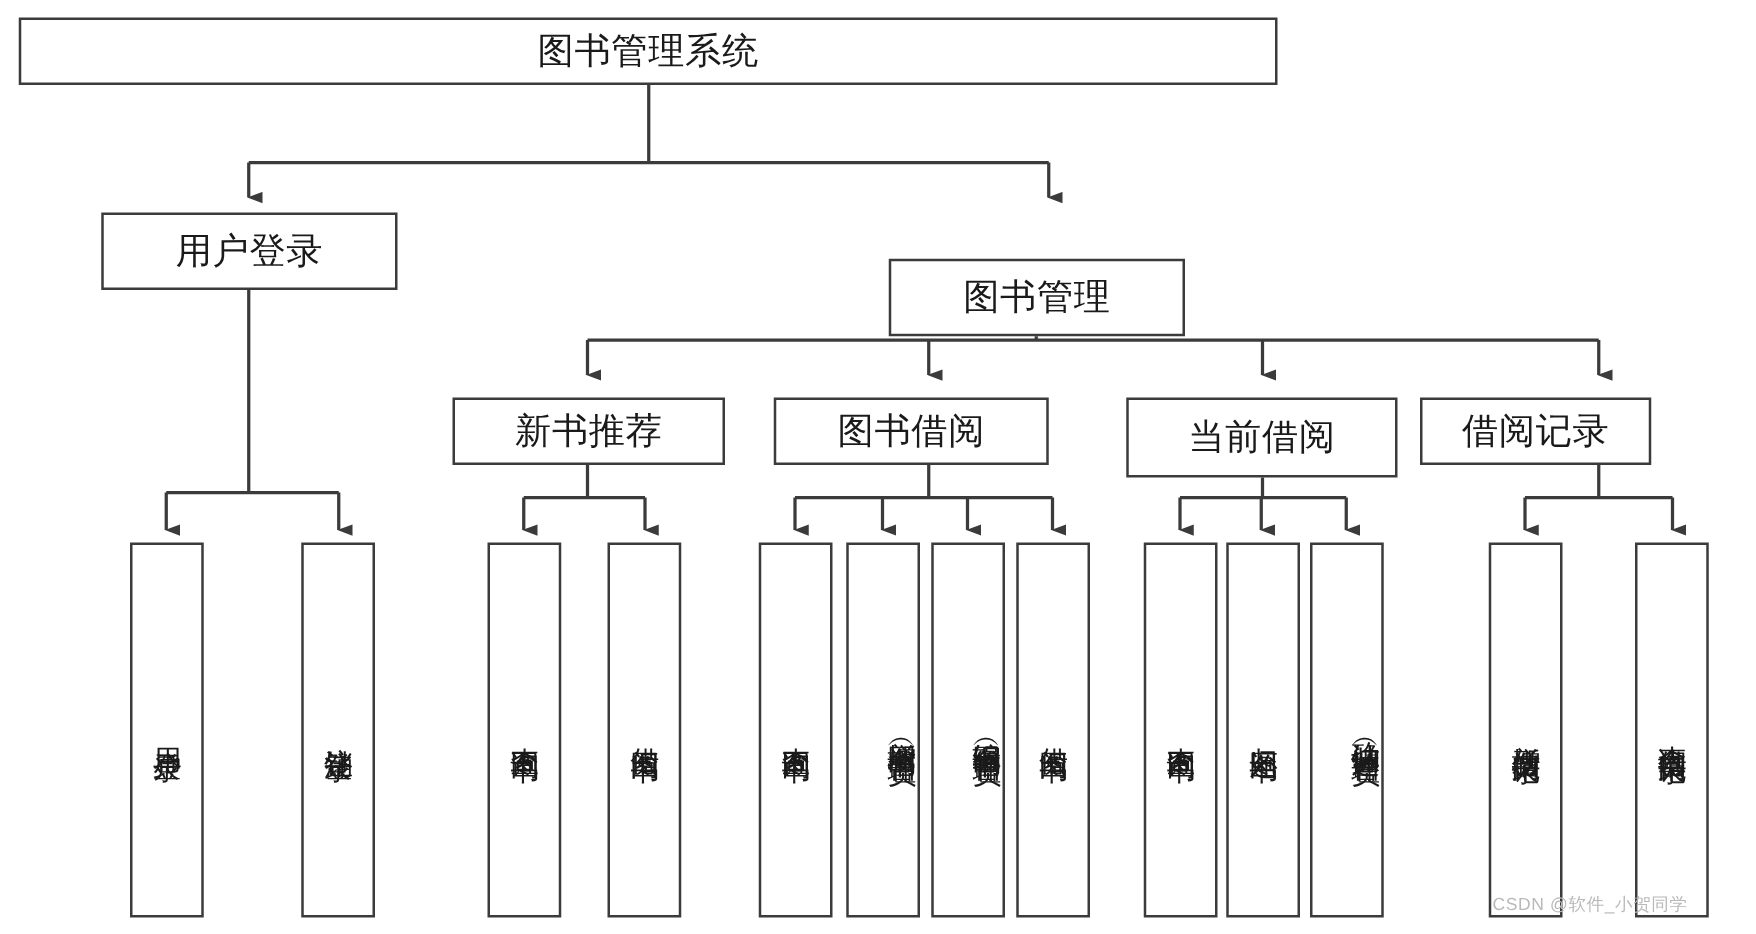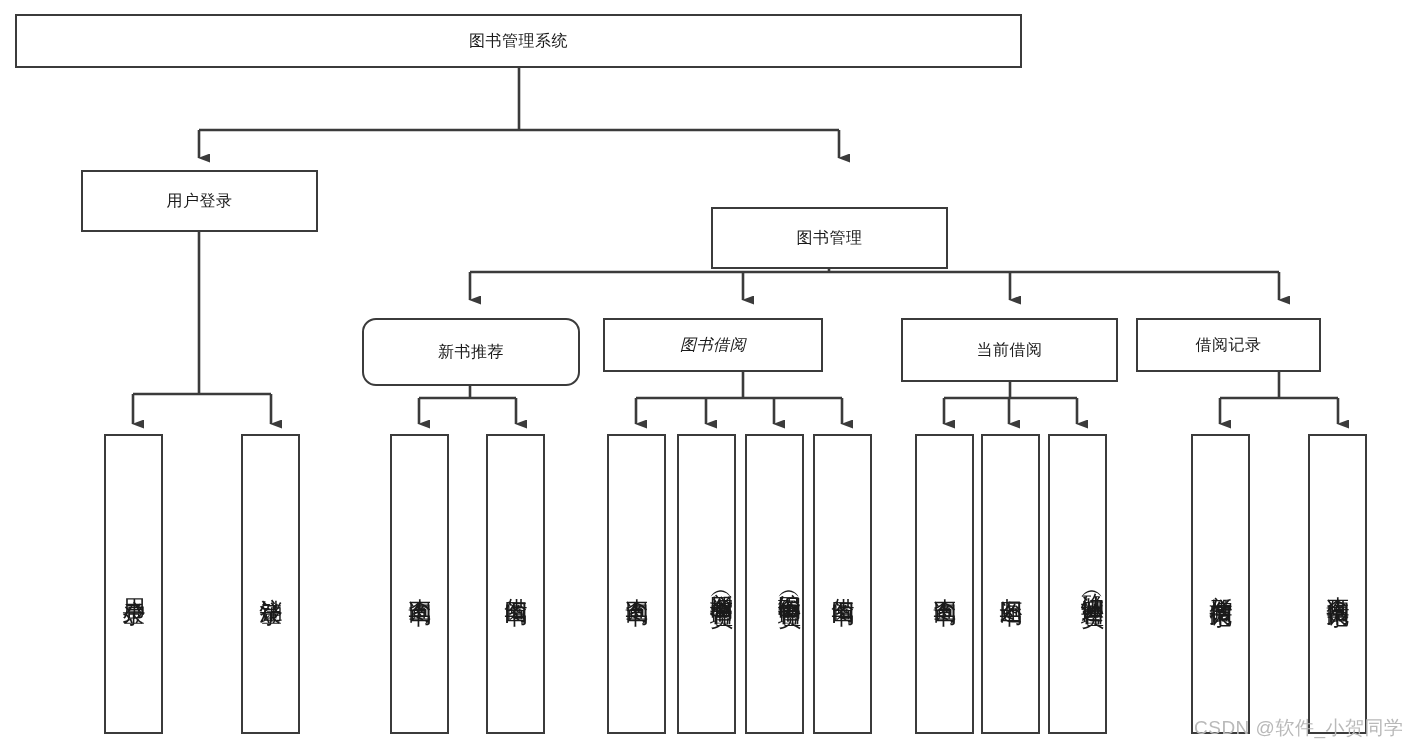--- a/index.html
+++ b/index.html
@@ -32,42 +32,42 @@
     background: #ffffff;
     display: flex;
     align-items: center;
     justify-content: center;
     color: #1a1a1a;
     line-height: 1.12;
     z-index: 2;
   }
   .node.horiz {
     writing-mode: horizontal-tb;
-    font-size: 16px;
+    font-size: 29px;
     letter-spacing: 0.5px;
   }
   .node.vert {
     writing-mode: vertical-rl;
     text-orientation: upright;
     font-size: 23px;
     letter-spacing: 2px;
     padding-top: 6px;
     padding-bottom: 6px;
   }
   .node.vert.topalign {
     align-items: flex-start;
   }
   .node-label {
     display: block;
     white-space: pre-line;
   }
   .watermark {
     position: absolute;
     color: #b9b9b9;
-    font-size: 19px;
+    font-size: 14px;
     white-space: nowrap;
     z-index: 5;
     letter-spacing: 0.5px;
   }
 </style>
 </head>
 <body>
 
 <div id="canvas">
 
@@ -125,24 +125,24 @@
     <span class="node-label">图书管理系统</span>
   </div>
 
   <div class="node horiz" style="left:81px; top:170px; width:237px; height:62px;">
     <span class="node-label">用户登录</span>
   </div>
   <div class="node horiz" style="left:711px; top:170px; width:237px; height:62px;margin-top:37px;">
     <span class="node-label">图书管理</span>
   </div>
 
-  <div class="node horiz" style="left:362px; top:318px; width:218px; height:68px;border-radius:14px;">
+  <div class="node horiz" style="left:362px; top:318px; width:218px; height:54px;">
     <span class="node-label">新书推荐</span>
   </div>
-  <div class="node horiz" style="left:603px; top:318px; width:220px; height:54px;font-style:italic;">
+  <div class="node horiz" style="left:619px; top:318px; width:220px; height:54px;">
     <span class="node-label">图书借阅</span>
   </div>
   <div class="node horiz" style="left:901px; top:318px; width:217px; height:64px;">
     <span class="node-label">当前借阅</span>
   </div>
   <div class="node horiz" style="left:1136px; top:318px; width:185px; height:54px;">
     <span class="node-label">借阅记录</span>
   </div>
 
   <div class="node vert" style="left:104px; top:434px; width:59px; height:300px;">

